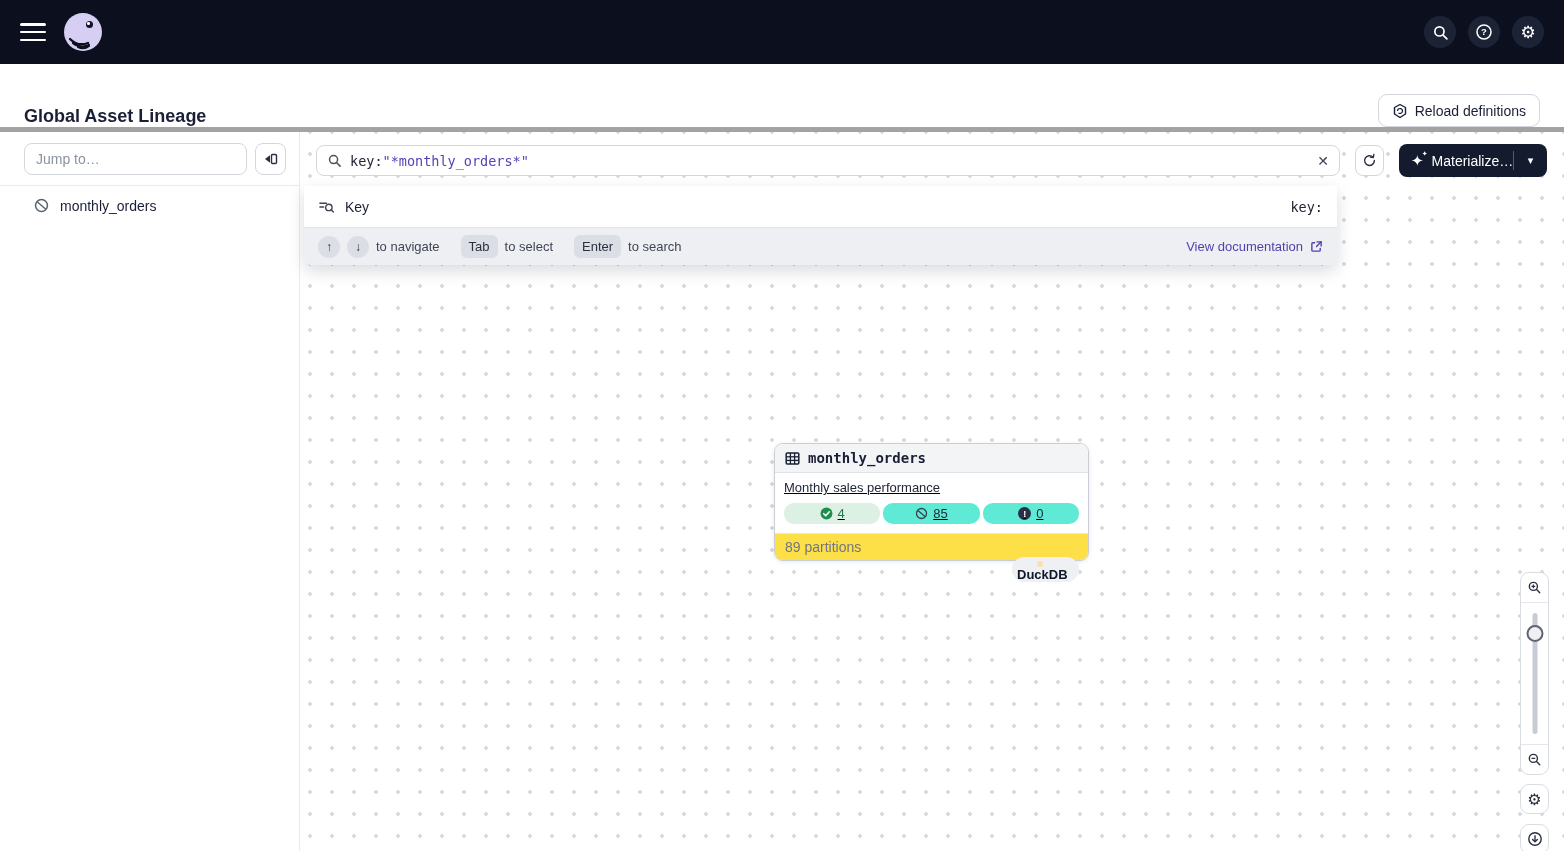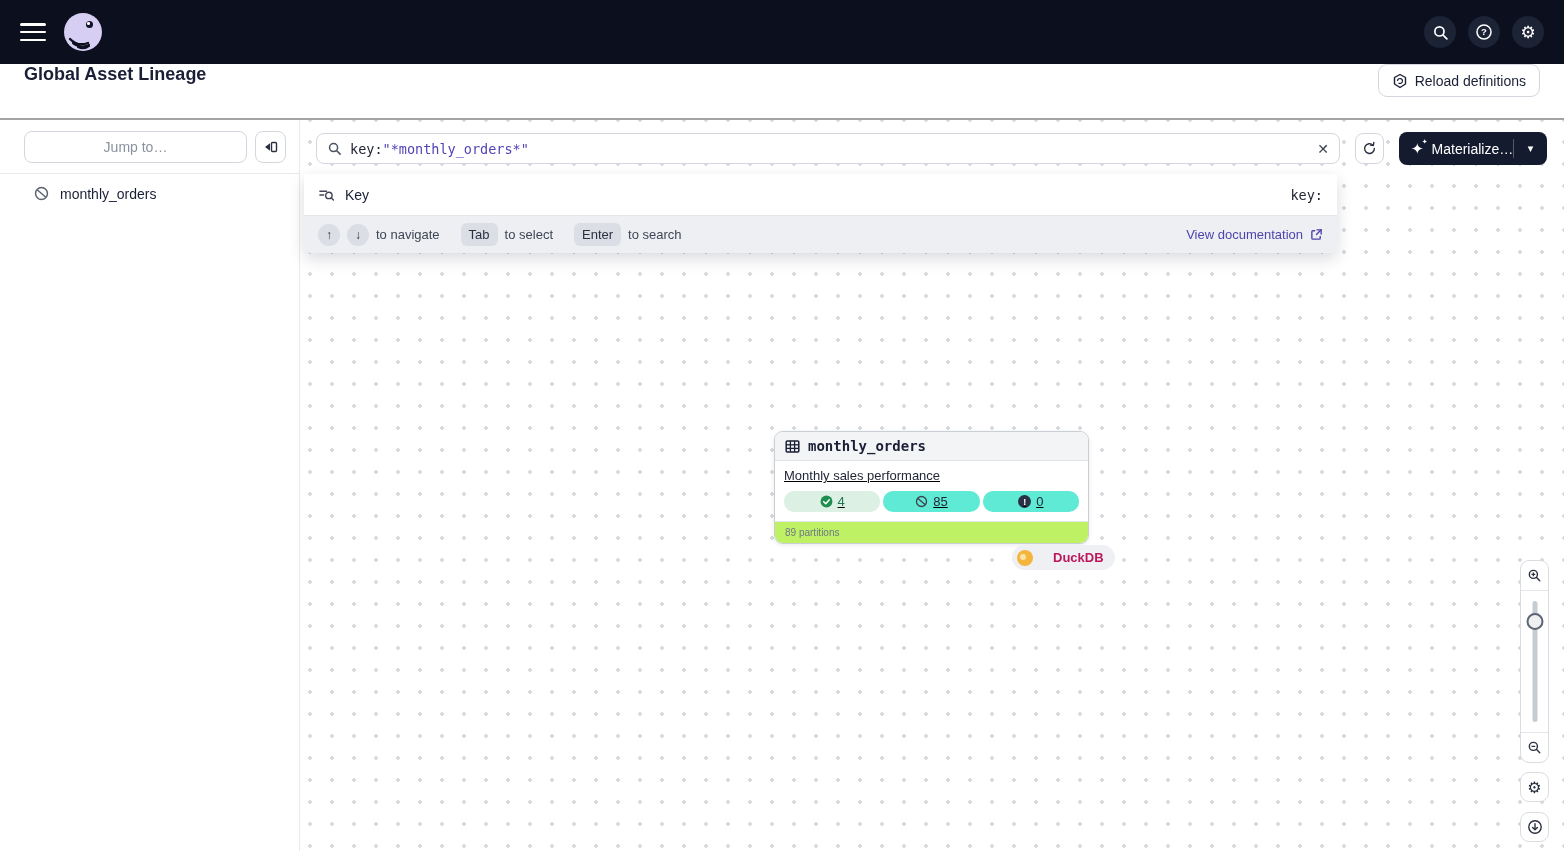--- a/index.html
+++ b/index.html
@@ -14,29 +14,29 @@
   .logo .eye { position:absolute; left:22px; top:8px; width:7px; height:7px; border-radius:50%; background:#10142a; }
   .logo .eye::after { content:""; position:absolute; left:1px; top:1px; width:2.5px; height:2.5px; border-radius:50%; background:#fff; }
   .logo svg { position:absolute; left:0; top:0; }
   .nav-links { display:flex; gap:30px; }
   .nav-link { color:#8d95a8; font-size:15px; cursor:pointer; }
   .nav-link.active { color:#ffffff; font-weight:bold; }
   .topnav-right { margin-left:auto; display:flex; gap:12px; }
   .nav-icon-btn { width:32px; height:32px; border-radius:50%; background:#1c2334; color:#fff; display:flex; align-items:center; justify-content:center; cursor:pointer; }
 
   
-  .page-header { height:56px; border-bottom:2px solid #a3a3a3; display:flex; align-items:flex-start; padding:0 24px; background:#fff; }
+  .page-header { height:68px; border-bottom:5px solid #a3a3a3; display:flex; align-items:flex-end; padding:0 24px; background:#fff; }
   .page-title { font-size:18px; font-weight:bold; color:#1a1f36; }
   .reload-btn { margin-left:auto; height:33px; border:1px solid #d3d7dd; border-radius:9px; background:#fff; display:flex; align-items:center; gap:7px; padding:0 13px; font-size:14px; color:#1a1f36; cursor:pointer; }
 
   
   .content { display:flex; height:735px; }
   .sidebar { width:300px; border-right:1px solid #e8eaed; background:#fff; flex-shrink:0; }
   .jump-row { height:54px; border-bottom:1px solid #e8eaed; display:flex; align-items:center; gap:8px; padding:0 13px 0 24px; }
-  .jump-input { flex:1; height:32px; border:1px solid #d3d7dd; border-radius:8px; padding:0 11px; font-size:14px; color:#1a1f36; outline:none; font-family:"Liberation Sans",sans-serif;text-align:center; }
+  .jump-input { flex:1; height:32px; border:1px solid #d3d7dd; border-radius:8px; padding:0 11px; font-size:14px; color:#1a1f36; outline:none; font-family:"Liberation Sans",sans-serif; }
   .jump-input::placeholder { color:#8b929f; }
   .collapse-btn { width:31px; height:32px; border:1px solid #d3d7dd; border-radius:8px; background:#fff; display:flex; align-items:center; justify-content:center; cursor:pointer; color:#2a3040; }
   .sidebar-asset { display:flex; align-items:center; gap:10px; padding:11px 12px 11px 33px; font-size:14px; color:#1a1f36; cursor:pointer; }
 
   
   .canvas { flex:1; position:relative; background:#fff;
     background-image: radial-gradient(circle, #d8dade 1.7px, rgba(216,218,222,0) 1.9px);
     background-size: 22px 22px; background-position: 21px 11px; }
 
   .search-box { position:absolute; left:16px; top:13px; width:1024px; height:31px; background:#fff; border:1px solid #d3d7dd; border-radius:8px; display:flex; align-items:center; padding:0 10px; }
@@ -66,24 +66,24 @@
 
   
   .asset-node { position:absolute; left:474px; top:311px; width:315px; background:#fff; border:1px solid #c9ced5; border-radius:9px; box-shadow:0 1px 4px rgba(20,25,45,.10); cursor:pointer; }
   .node-header { background:#f3f4f6; border-bottom:1px solid #dfe2e6; border-radius:8px 8px 0 0; padding:6px 10px; display:flex; align-items:center; gap:8px; font-family:"DejaVu Sans Mono",monospace; font-weight:bold; font-size:14px; color:#1a1f36; }
   .node-body { padding:7px 9px 9px;text-decoration:underline; }
   .node-desc { font-size:13px; color:#232838; }
   .pill-row { display:flex; gap:3px; margin-top:8px; }
   .pill { flex:1; height:21px; border-radius:10px; display:flex; align-items:center; justify-content:center; gap:5px; font-size:13px; }
   .pill-green { background:#ddf0e4; color:#1c7a4c; }
   .pill-gray { background:#5eead4; color:#232838;text-align:right; }
-  .node-footer { background:#bef264; border-top:1px solid #e4e7ea; border-radius:0 0 8px 8px; padding:5px 10px; font-size:10px; color:#6f7686; }
+  .node-footer { background:#fde047; border-top:1px solid #e4e7ea; border-radius:0 0 8px 8px; padding:5px 10px; font-size:14px; color:#6f7686; }
   .excl-circle { width:13px; height:13px; border-radius:50%; background:#2a3146; color:#fff; font-size:9px; font-weight:bold; display:flex; align-items:center; justify-content:center; }
 
-  .duckdb-tag { position:absolute; left:712px; top:425px; height:25px; background:#eef0f3; border-radius:13px; display:flex; align-items:center; gap:20px; padding:0 11px 0 5px; font-size:13px; font-weight:bold; color:#be185d; }
+  .duckdb-tag { position:absolute; left:712px; top:425px; height:25px; background:#eef0f3; border-radius:13px; display:flex; align-items:center; gap:10px; padding:0 11px 0 5px; font-size:13px; font-weight:bold; color:#0f172a;flex-direction:column; }
   .duck-circle { width:16px; height:16px; border-radius:50%; background:#f3b53b; position:relative; }
   .duck-circle::after { content:""; position:absolute; left:3px; top:4px; width:6px; height:6px; border-radius:50%; background:#fbe3a8; }
 
   
   .zoom-panel { position:absolute; left:1220px; top:440px; width:29px; height:203px; background:#fff; border:1px solid #d9dde2; border-radius:9px; display:flex; flex-direction:column; }
   .zp-btn { height:30px; display:flex; align-items:center; justify-content:center; color:#2a3040; cursor:pointer; flex-shrink:0; }
   .zp-top { border-bottom:1px solid #e3e6ea; }
   .zp-bottom { border-top:1px solid #e3e6ea; }
   .zp-slider { flex:1; position:relative; }
   .zp-track { position:absolute; left:50%; transform:translateX(-50%); top:10px; bottom:10px; width:5px; border-radius:3px; background:#c7ccd4; }

